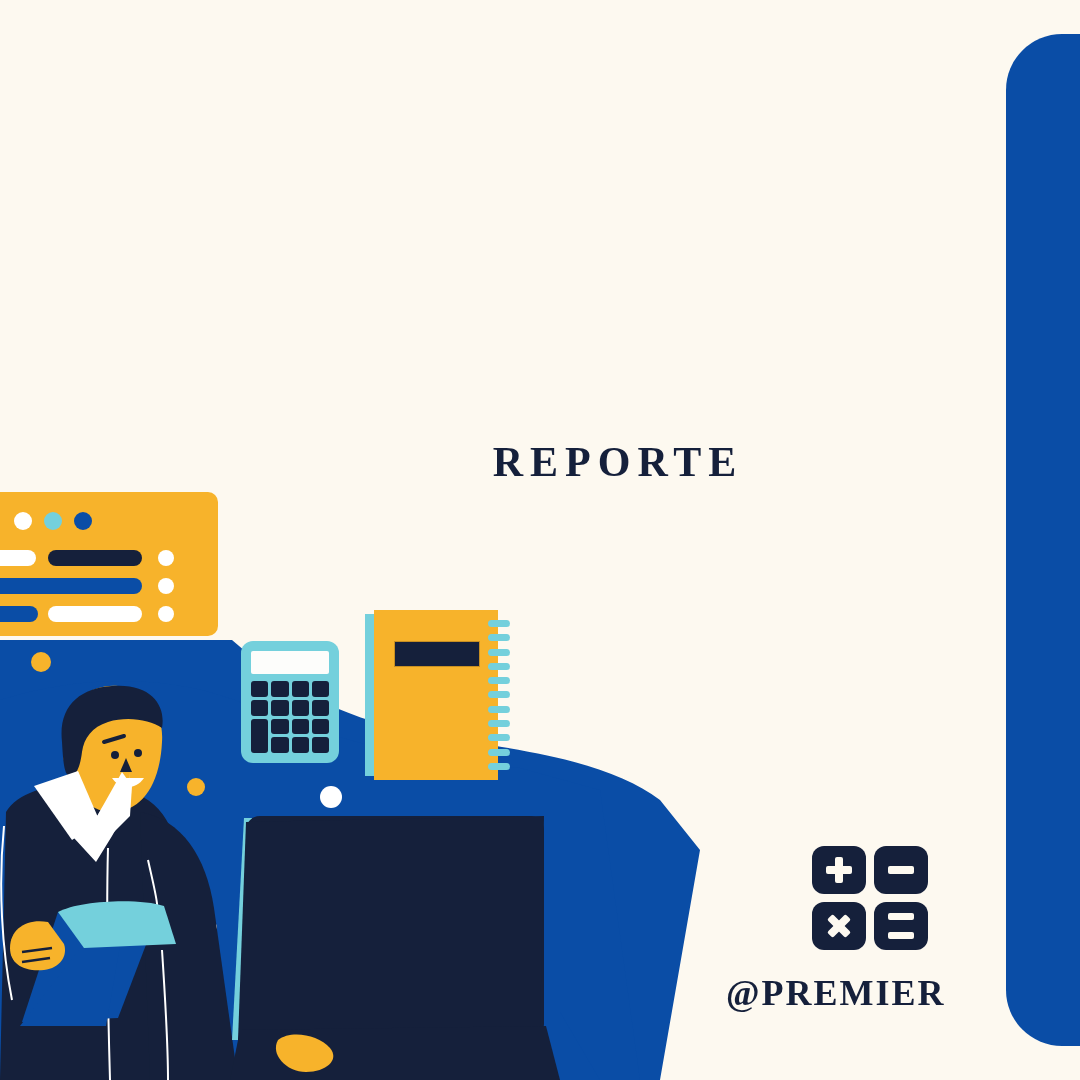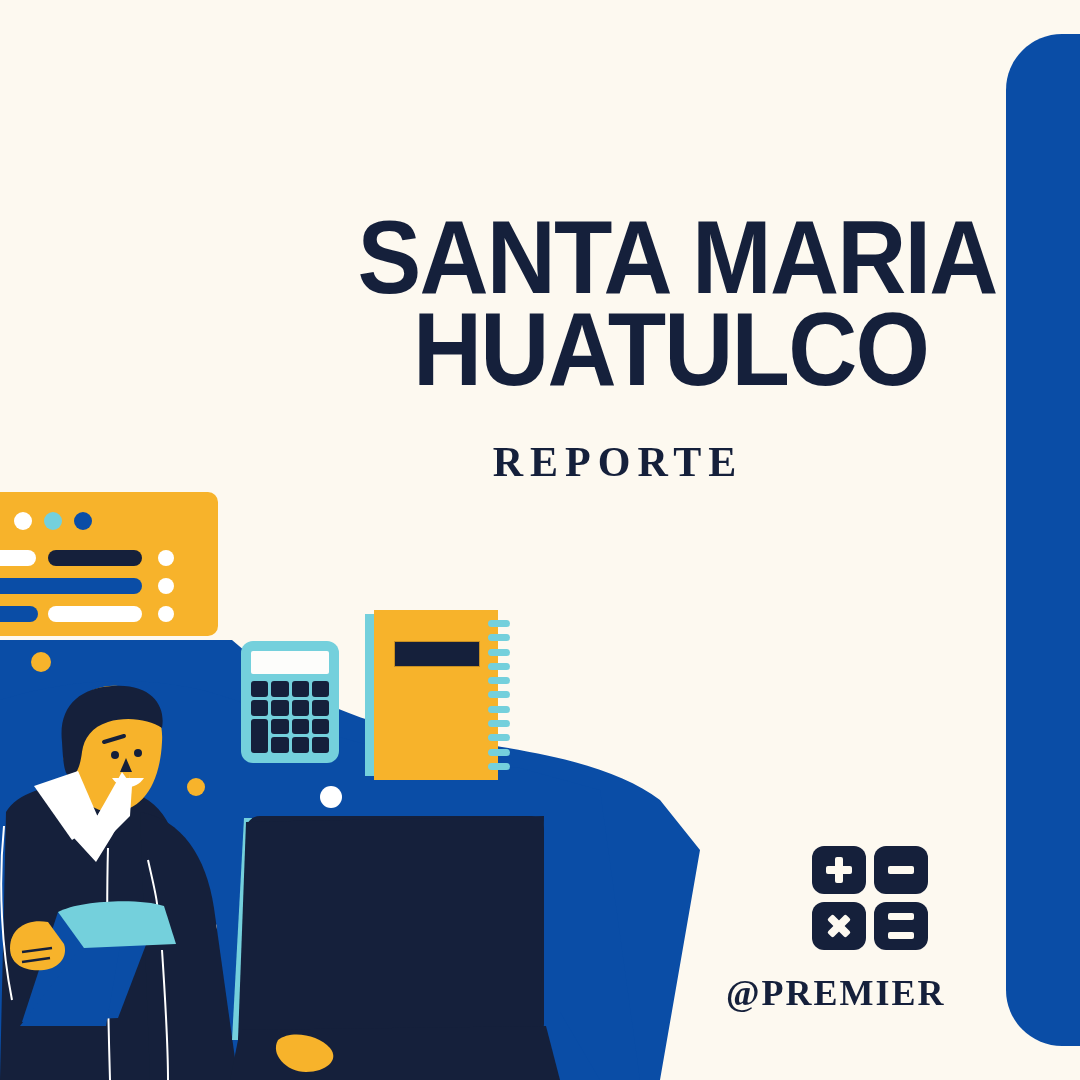--- a/index.html
+++ b/index.html
@@ -295,24 +295,20 @@
       <i></i>
       <i></i>
       <i></i>
       <i></i>
       <i></i>
     </span>
   </div>
 
   <div class="side-bar"></div>
 
-  <div class="headline">
-    <span class="line">SANTA MARIA</span>
-    <span class="line">HUATULCO</span>
-  </div>
 
   <div class="subtitle">REPORTE</div>
 
   <div class="logo">
     <span class="logo-key k-plus">
       <i class="h"></i>
         <i class="v"></i>
     </span>
     <span class="logo-key k-minus">
       <i class="h"></i>

